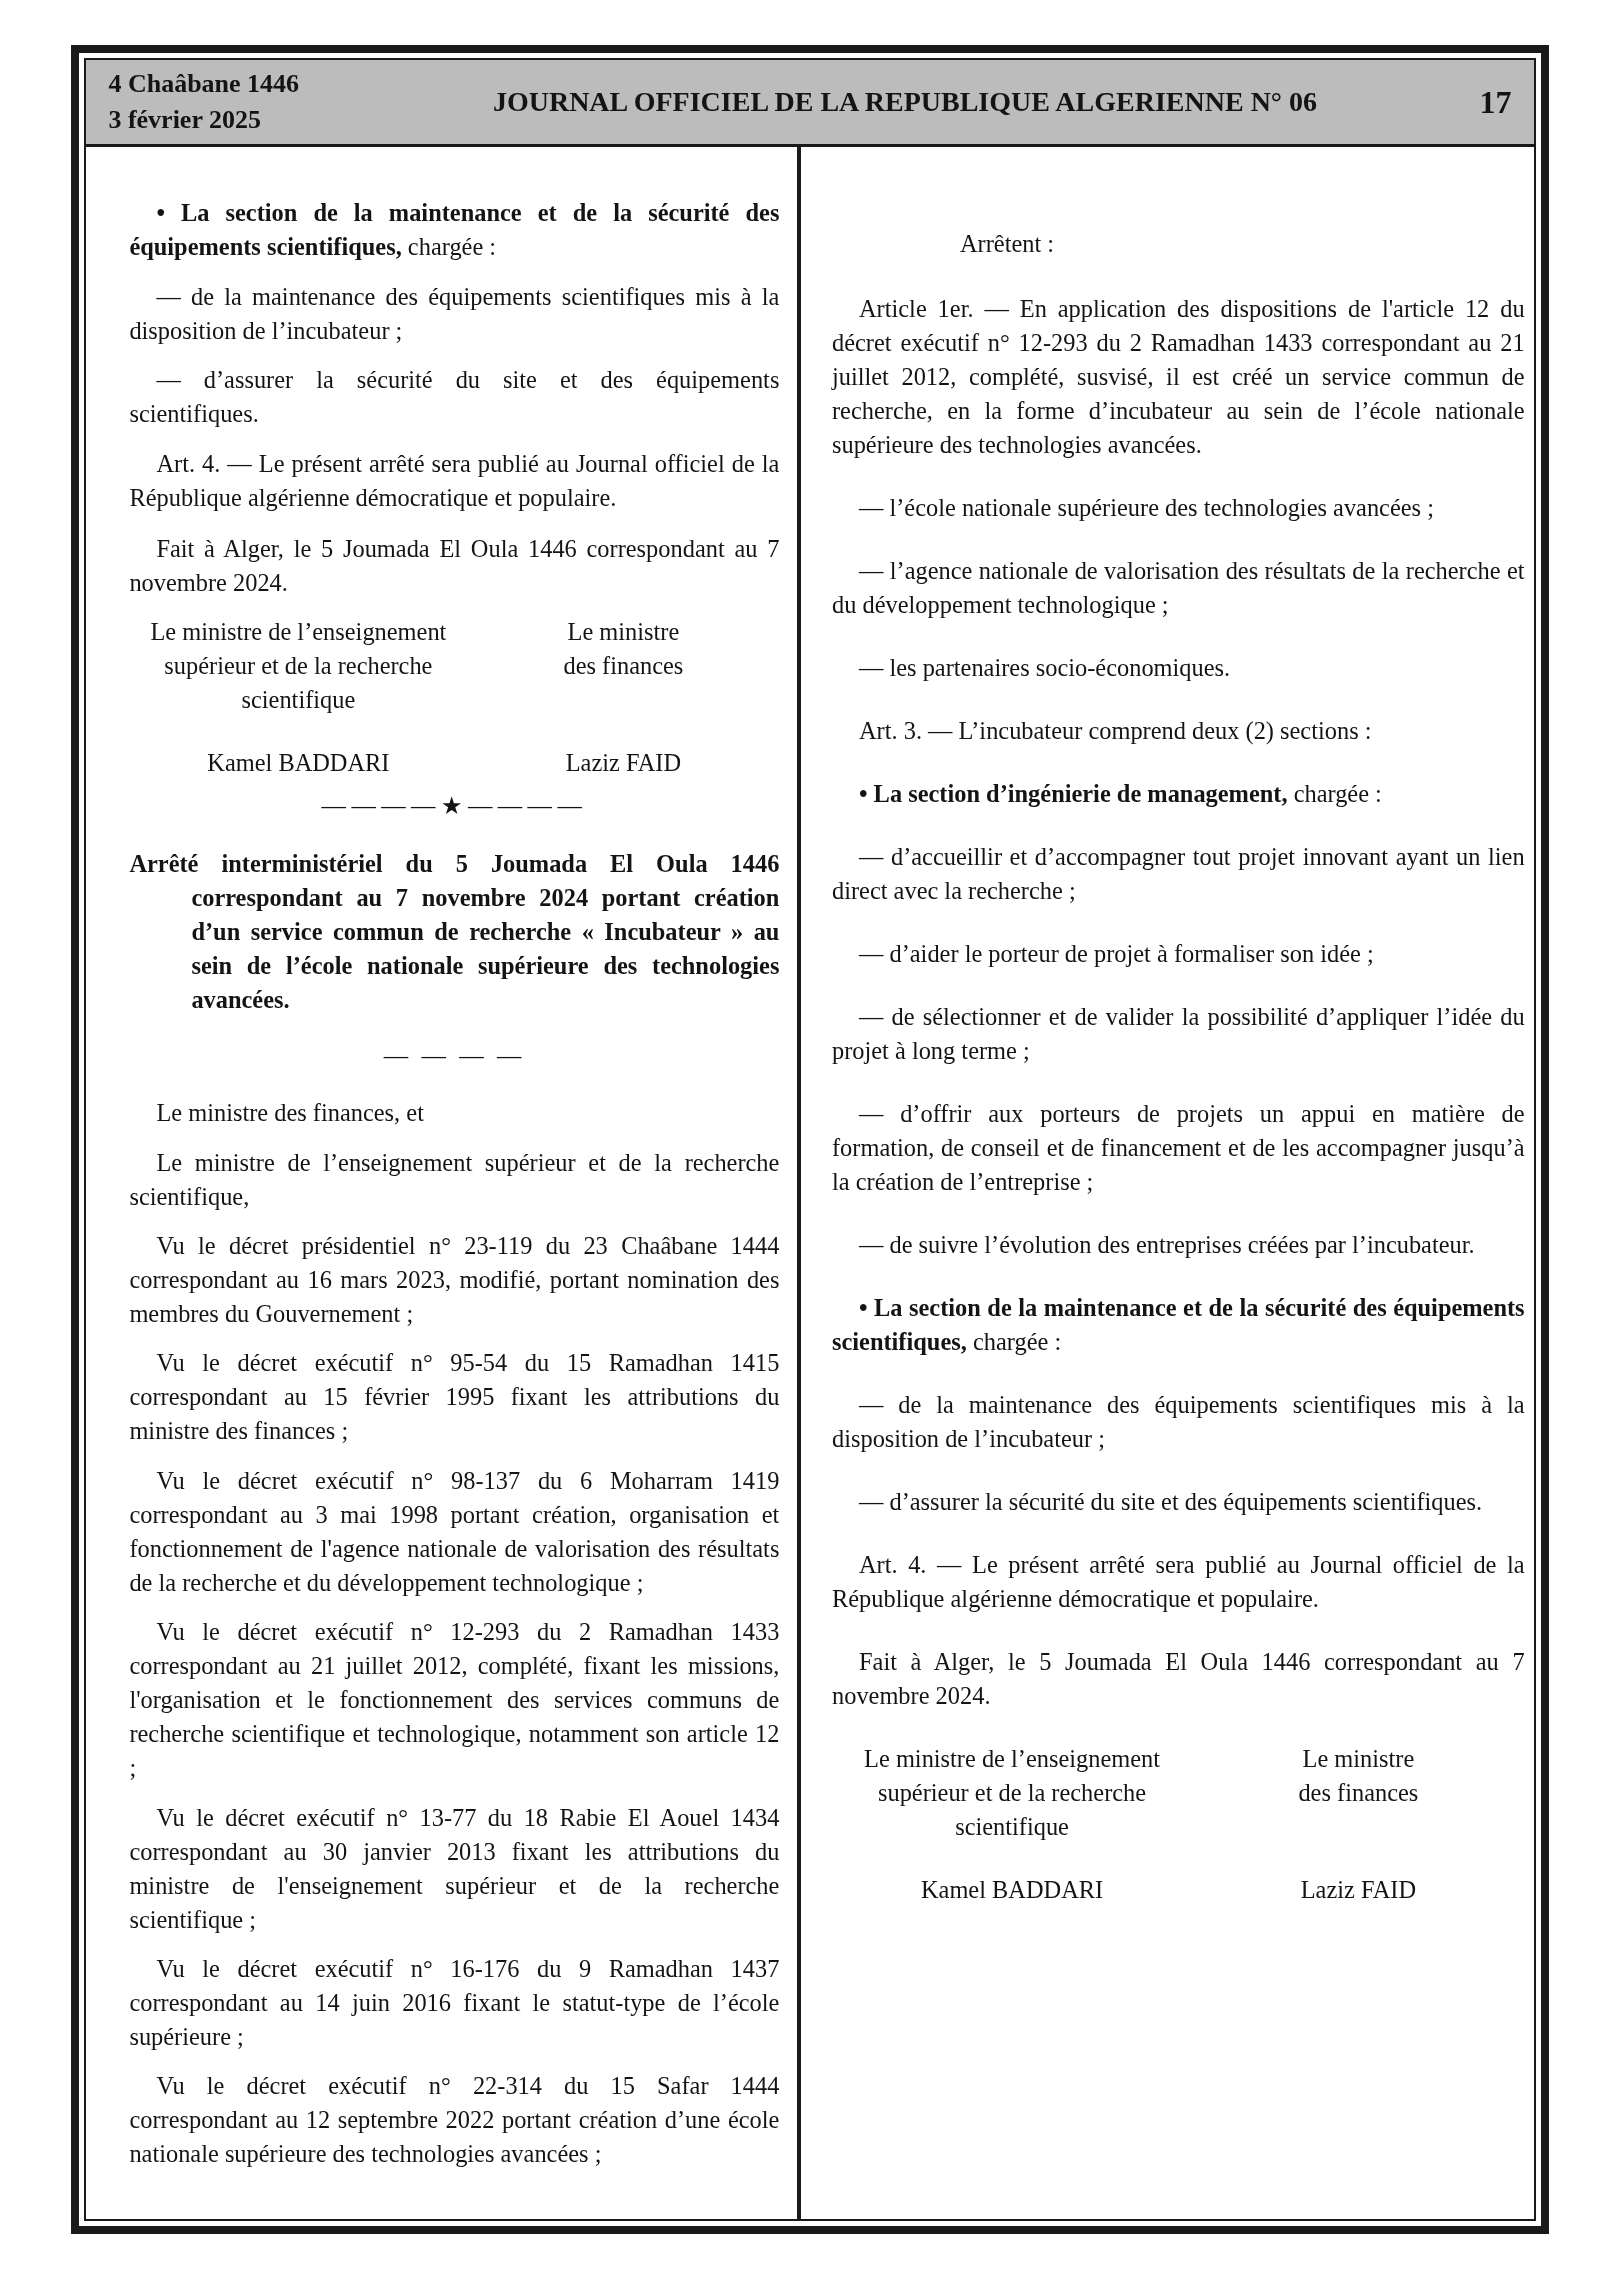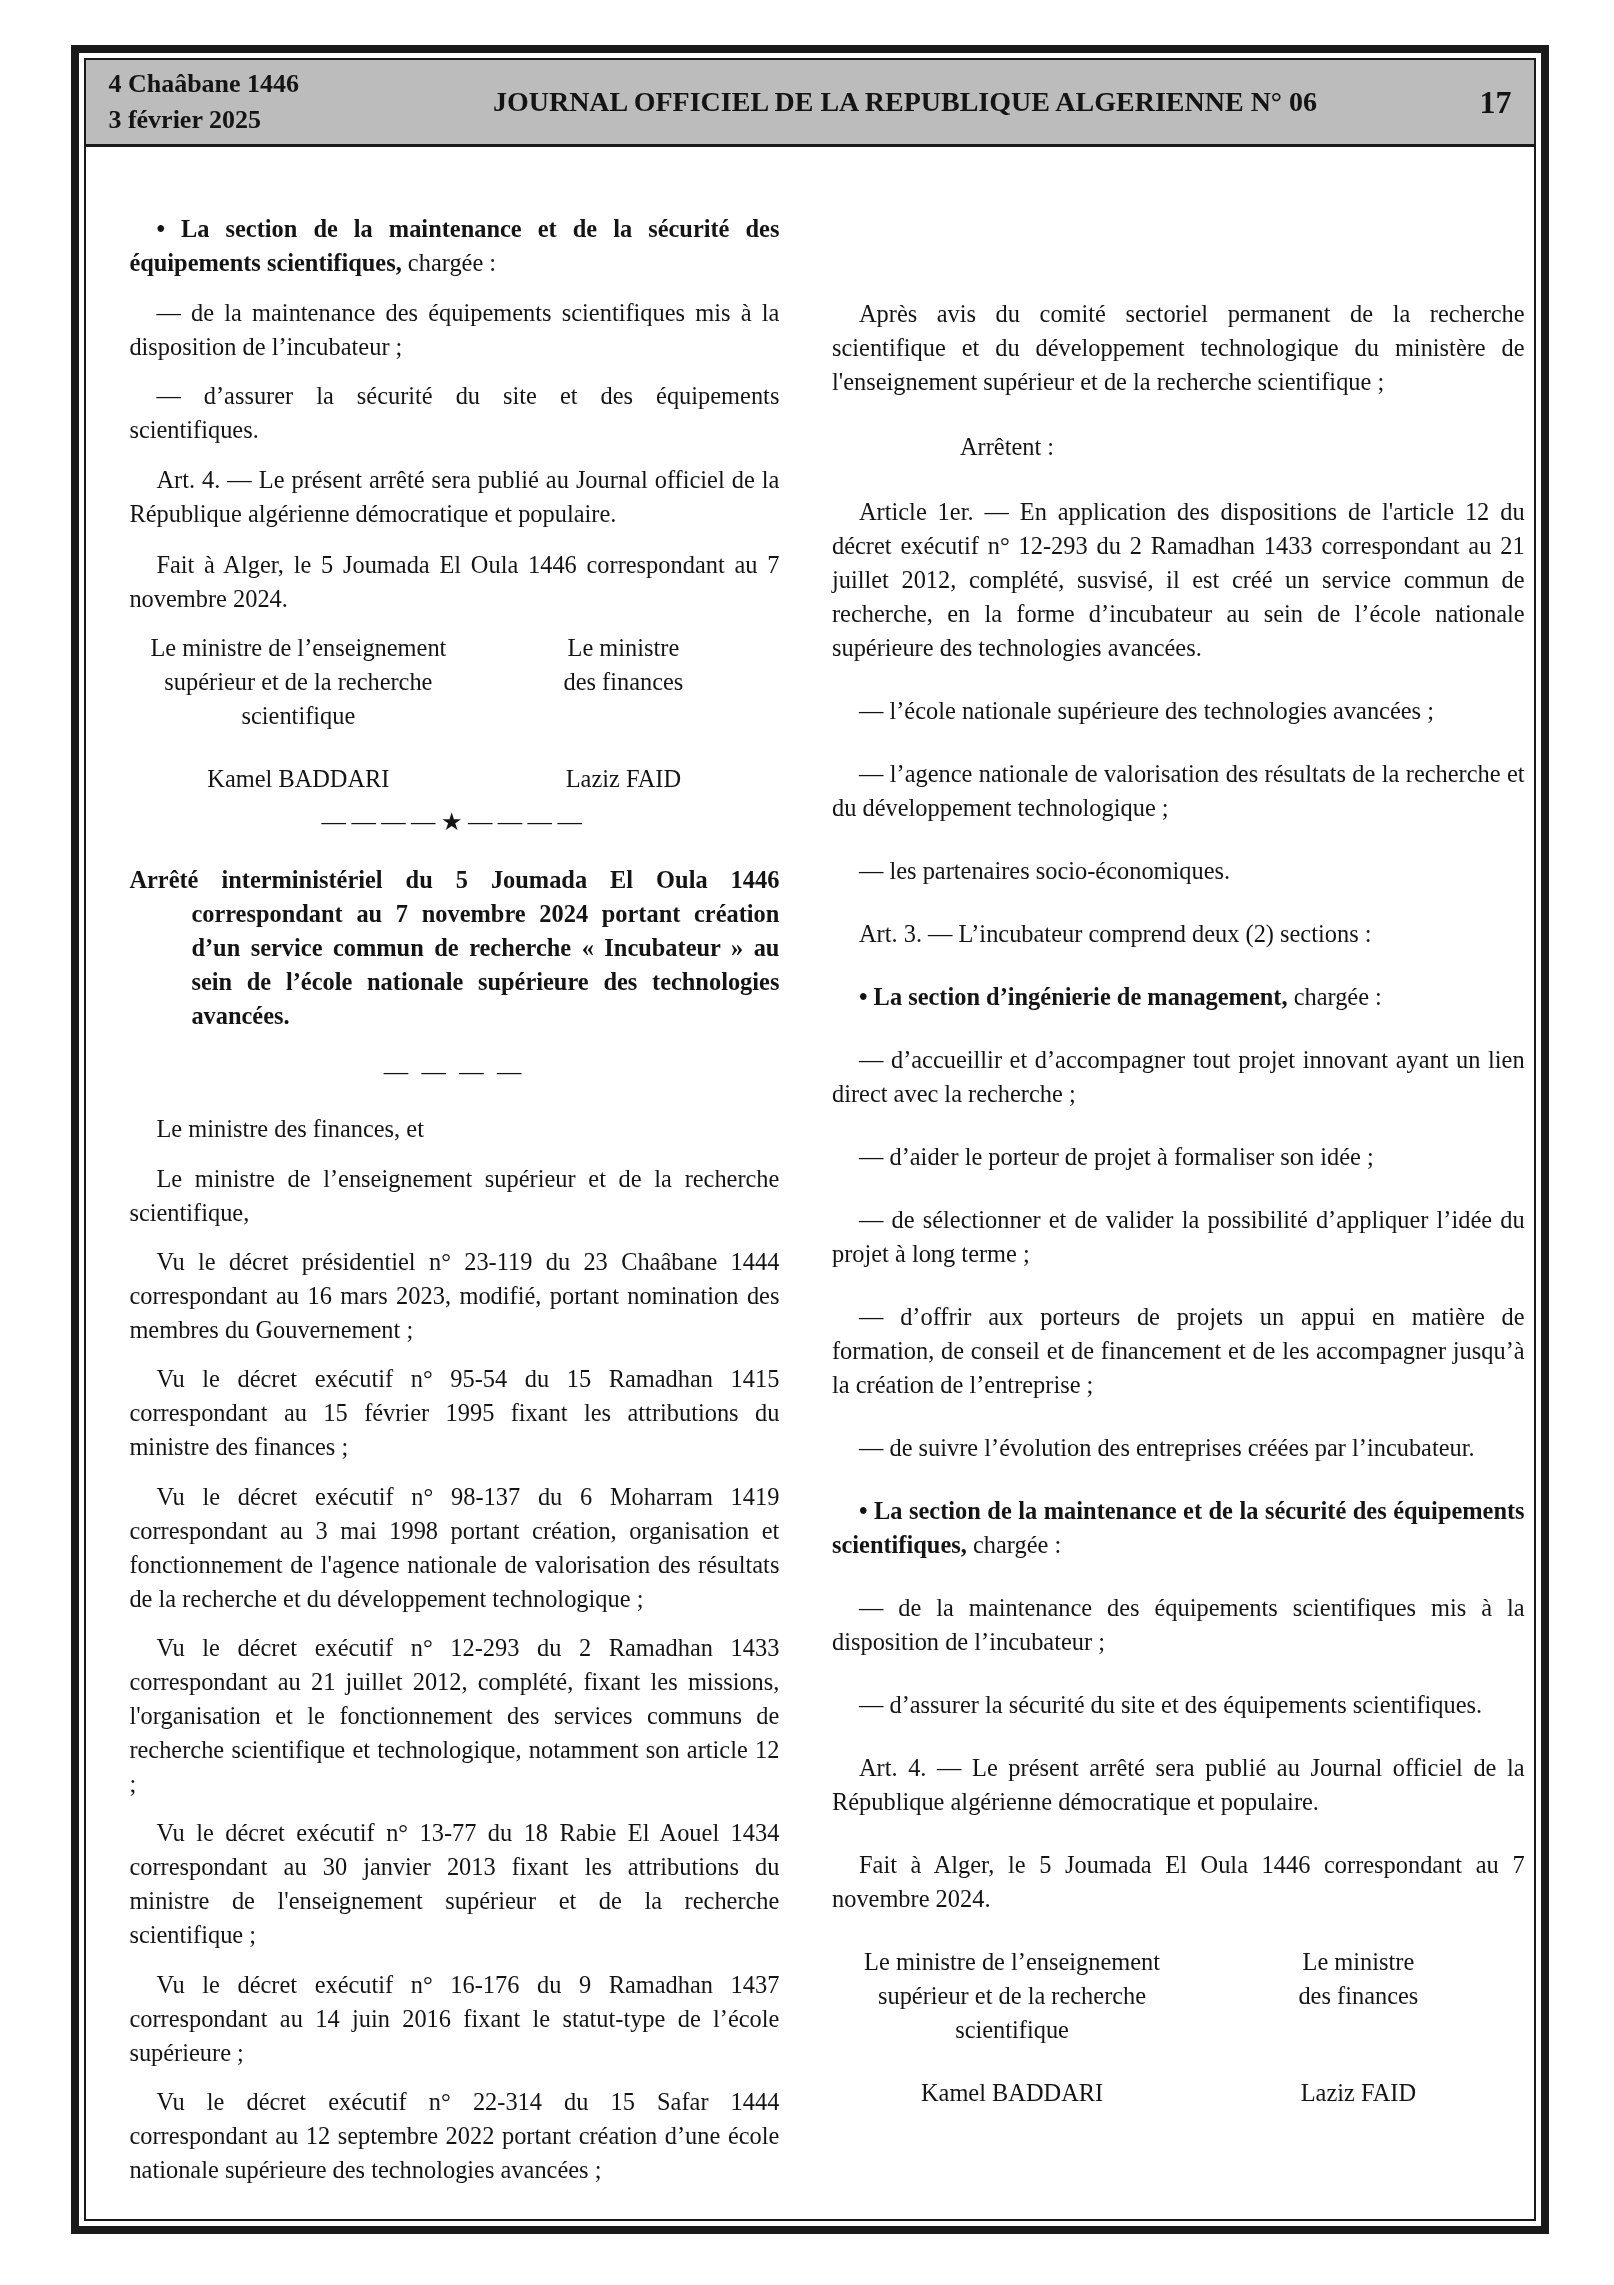--- a/index.html
+++ b/index.html
@@ -7,21 +7,21 @@
         font-family:"Liberation Serif","DejaVu Serif",serif;color:#141414;}
   .frame{position:absolute;left:71px;top:45px;width:1478px;height:2189px;
          border:8.1px solid #1a1a1a;box-sizing:border-box;}
   .inner{position:absolute;left:5.4px;top:5.4px;right:5.4px;bottom:5.4px;
          border:2.7px solid #1a1a1a;overflow:hidden;display:flex;flex-direction:column;}
   .header{flex:none;height:87px;background:#bcbcbc;border-bottom:3.6px solid #1a1a1a;
           display:flex;align-items:center;padding:0 22px;box-sizing:border-box;}
   .h-left{width:271px;font-weight:bold;font-size:26px;line-height:36px;}
   .h-center{flex:1;text-align:center;font-weight:bold;font-size:28px;}
   .h-right{width:81px;text-align:right;font-weight:bold;font-size:32px;}
-  .cols{flex:1;display:flex;overflow:hidden;align-items:center;}
+  .cols{flex:1;display:flex;overflow:hidden;}
   .col{box-sizing:border-box;font-size:24.4px;line-height:34px;overflow:hidden;}
   .col-left{width:711px;padding:49px 18px 0 43px;}
   .col-rule{width:3.6px;background:#1a1a1a;}
   .col-right{flex:1;padding:49px 9px 0 31px;}
   .p{margin:0 0 15.4px 0;text-align:justify;text-indent:27px;}
   .col-right .p{margin-bottom:29px;}
   .mt-lg{margin-top:16.3px;}
   .decree-title{font-weight:bold;text-align:justify;padding-left:62px;text-indent:-62px;
                 margin:23.5px 0 22px 0;}
   .center{text-align:center;text-indent:0;}
@@ -90,21 +90,20 @@
           <p class="p">Vu le décret exécutif n° 98-137 du 6 Moharram 1419 correspondant au 3 mai 1998 portant création, organisation et fonctionnement de l'agence nationale de valorisation des résultats de la recherche et du développement technologique ;</p>
           <p class="p">Vu le décret exécutif n° 12-293 du 2 Ramadhan 1433 correspondant au 21 juillet 2012, complété, fixant les missions, l'organisation et le fonctionnement des services communs de recherche scientifique et technologique, notamment son article 12 ;</p>
           <p class="p">Vu le décret exécutif n° 13-77 du 18 Rabie El Aouel 1434 correspondant au 30 janvier 2013 fixant les attributions du ministre de l'enseignement supérieur et de la recherche scientifique ;</p>
           <p class="p">Vu le décret exécutif n° 16-176 du 9 Ramadhan 1437 correspondant au 14 juin 2016 fixant le statut-type de l’école supérieure ;</p>
           <p class="p">Vu le décret exécutif n° 22-314 du 15 Safar 1444 correspondant au 12 septembre 2022 portant création d’une école nationale supérieure des technologies avancées ;</p>
         </div>
 
         <div class="col-rule"></div>
 
         <div class="col col-right">
-          <p class="p">Après avis du comité sectoriel permanent de la recherche scientifique et du développement technologique du ministère de l'enseignement supérieur et de la recherche scientifique ;</p>
           <p class="arretent">Arrêtent :</p>
           <p class="p">Article 1er. — En application des dispositions de l'article 12 du décret exécutif n° 12-293 du 2 Ramadhan 1433 correspondant au 21 juillet 2012, complété, susvisé, il est créé un service commun de recherche, en la forme d’incubateur au sein de l’école nationale supérieure des technologies avancées.</p>
           <p class="p">— l’école nationale supérieure des technologies avancées ;</p>
           <p class="p">— l’agence nationale de valorisation des résultats de la recherche et du développement technologique ;</p>
           <p class="p">— les partenaires socio-économiques.</p>
           <p class="p">Art. 3. — L’incubateur comprend deux (2) sections :</p>
 
           <p class="p"><span class="b">• La section d’ingénierie de management,</span><span> chargée :</span></p>
           <p class="p">— d’accueillir et d’accompagner tout projet innovant ayant un lien direct avec la recherche ;</p>
           <p class="p">— d’aider le porteur de projet à formaliser son idée ;</p>

